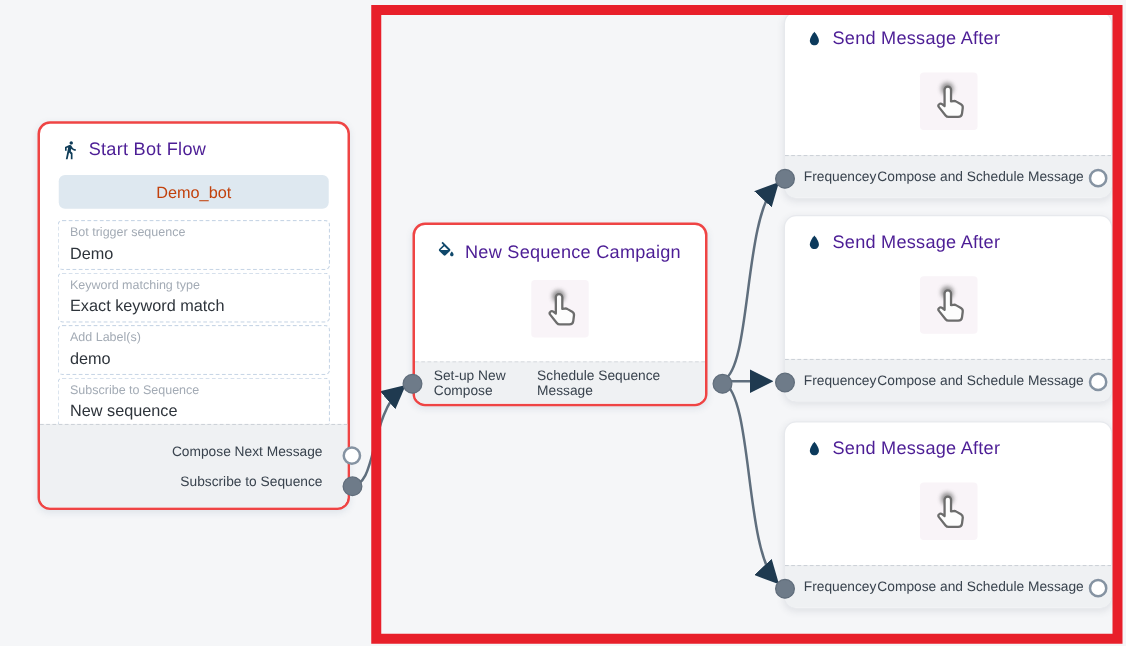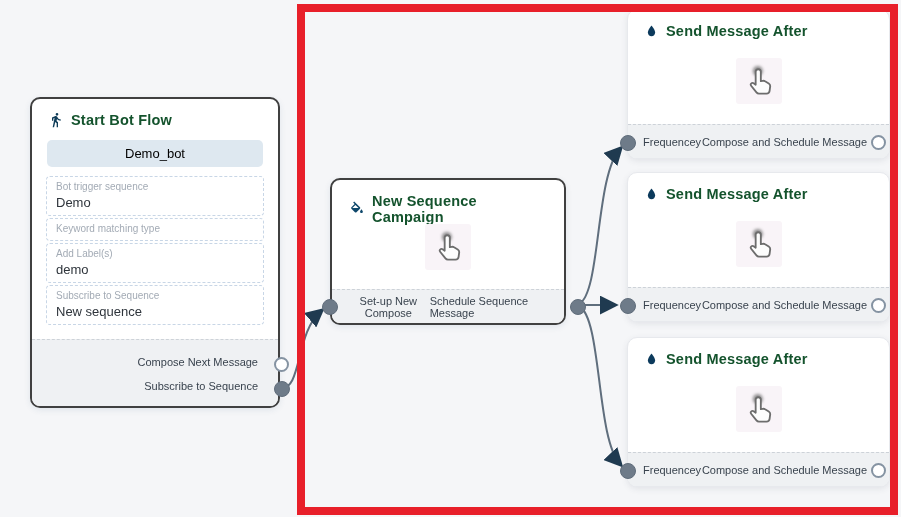--- a/index.html
+++ b/index.html
@@ -6,51 +6,51 @@
   html,body { width:901px; height:517px; }
   body { font-family:"Liberation Sans", sans-serif; background:#f5f6f8; }
 
   .canvas { position:relative; width:901px; height:517px; background:#f5f6f8; overflow:hidden; }
 
   
   .wires { position:absolute; left:0; top:0; width:901px; height:517px; z-index:1; pointer-events:none; }
 
   
   .node { position:absolute; background:#ffffff; border-radius:10px; z-index:2; }
-  .node.blue   { border:2px solid #404040; box-shadow:0 2px 6px rgba(40,80,120,.10); }
+  .node.blue   { border:2px solid #ef4444; box-shadow:0 2px 6px rgba(40,80,120,.10); }
   .node.plain  { border:1px solid #e7e9ed; box-shadow:0 2px 6px rgba(60,70,90,.10); }
 
   .node-header { display:flex; align-items:center; gap:7px; padding:13px 16px 6px 16px; }
-  .node-title  { font-size:14.5px; font-weight:bold; color:#14532d; letter-spacing:.2px; }
+  .node-title  { font-size:14.5px; font-weight:normal; color:#4c1d95; letter-spacing:.2px; }
   .node-header svg { flex:0 0 auto; }
 
   
   .bot-pill { margin:6px 15px 9px 15px; height:27px; background:#dee8f0; border-radius:5px;
               display:flex; align-items:center; justify-content:center;
-              color:#000000; font-size:13px; cursor:pointer; }
+              color:#c2410c; font-size:13px; cursor:pointer; }
   .fields { margin:0 14px; }
   .field  { border:1px dashed #c8d6e6; border-radius:4px; padding:3px 9px 4px 9px; margin-bottom:2px; background:#fff; }
   .field-label { font-size:10px; color:#a3abb5; line-height:14px; }
   .field-value { font-size:13px; color:#2e343b; line-height:17px; }
 
   .node-footer { position:absolute; left:0; right:0; bottom:0; background:#eff1f3;
                  border-top:1px dashed #cdd2d8; border-radius:0 0 8px 8px; }
   .start-footer { height:67px; padding:10px 0 0 0; }
   .out-row { height:24px; display:flex; align-items:center; justify-content:flex-end;
              padding-right:20px; font-size:11px; color:#39434e; }
 
   
   .click-body { position:absolute; left:50%; transform:translateX(-50%); width:46px; height:46px;
                 background:#f9f4f8; border-radius:3px; display:flex; align-items:center; justify-content:center;
                 cursor:pointer; }
 
   
   .bar-footer { height:34px; display:flex; align-items:center; justify-content:space-between;
                 font-size:11px; color:#39434e; }
-  .bar-footer .lbl-left  { margin-left:15px;text-align:center; }
+  .bar-footer .lbl-left  { margin-left:15px; }
   .bar-footer .lbl-right { margin-right:22px; }
 
   
   .port { position:absolute; border-radius:50%; z-index:3; cursor:crosshair; }
   .port.filled  { width:16px; height:16px; background:#6e7b89; border:1px solid #606d7b; }
   .port.outline { width:15px; height:15px; background:#ffffff; border:2.5px solid #8593a2; }
 
   
   .annotation-rect { position:absolute; left:297px; top:4px; width:601px; height:511px;
                      border:8px solid #e81f2a; z-index:6; pointer-events:none; }
@@ -87,20 +87,21 @@
 
     <div class="bot-pill">Demo_bot</div>
 
     <div class="fields">
       <div class="field">
         <div class="field-label">Bot trigger sequence</div>
         <div class="field-value">Demo</div>
       </div>
       <div class="field">
         <div class="field-label">Keyword matching type</div>
+        <div class="field-value">Exact keyword match</div>
       </div>
       <div class="field">
         <div class="field-label">Add Label(s)</div>
         <div class="field-value">demo</div>
       </div>
       <div class="field">
         <div class="field-label">Subscribe to Sequence</div>
         <div class="field-value">New sequence</div>
       </div>
     </div>

